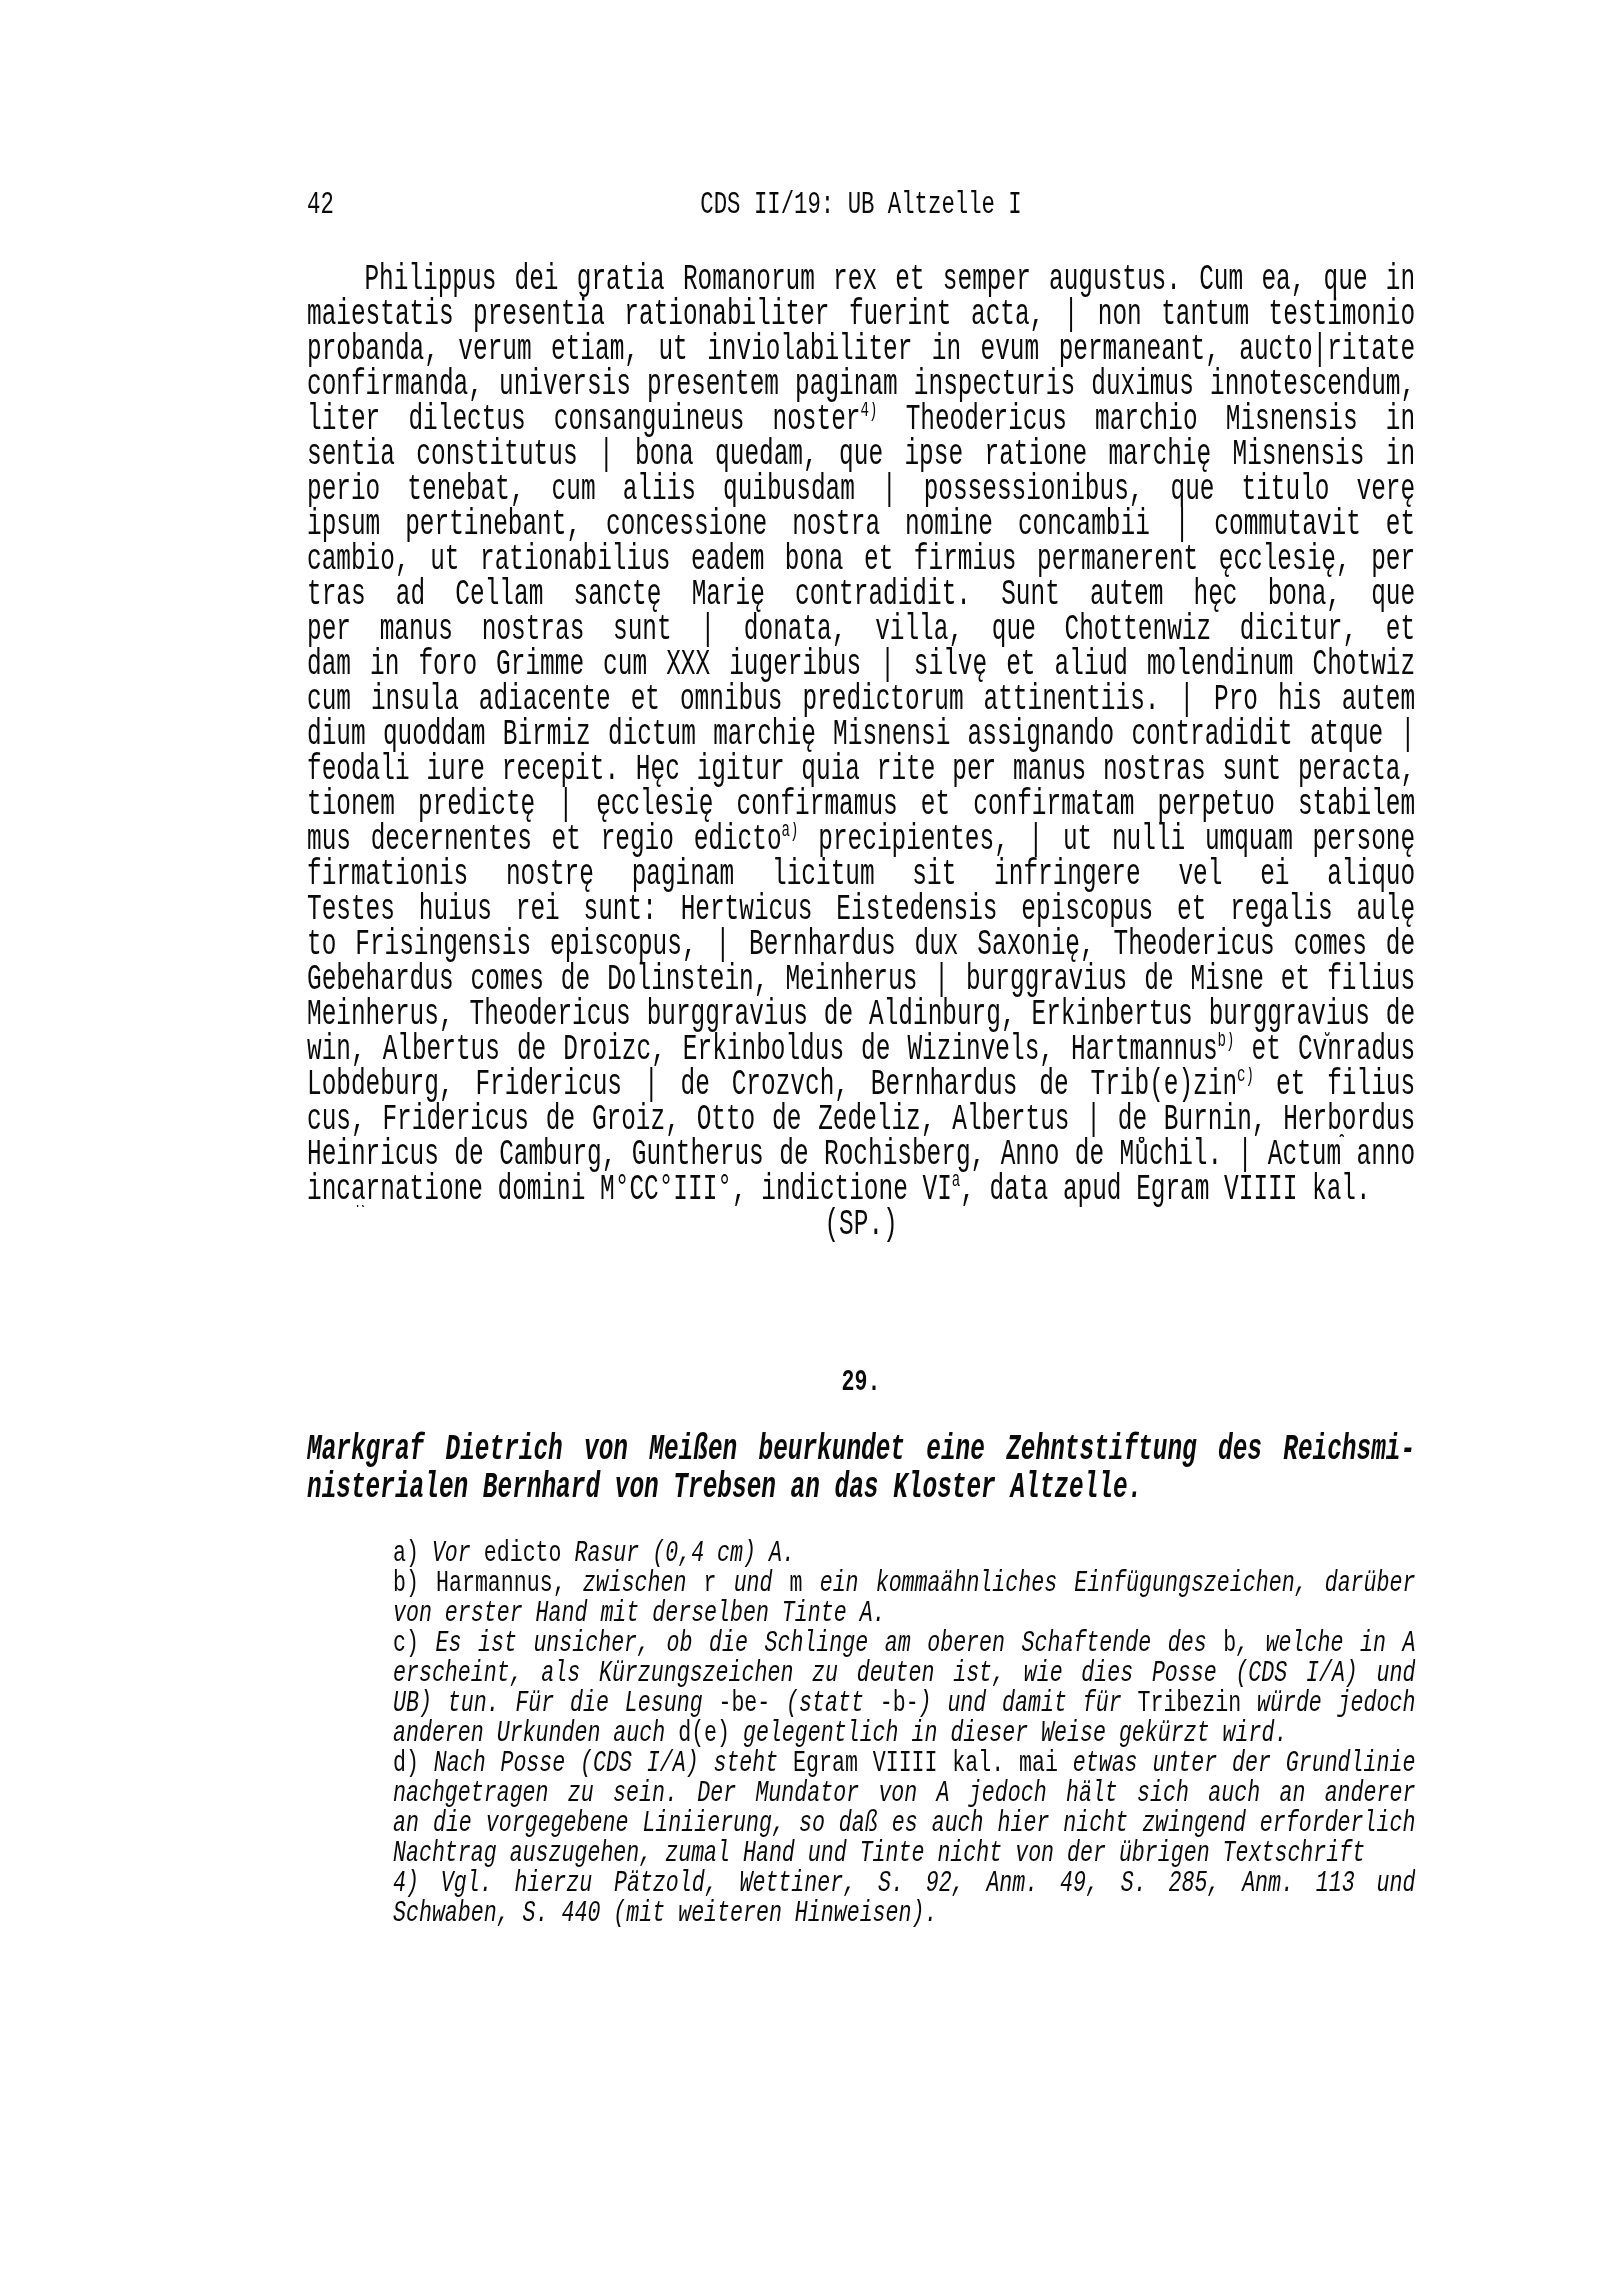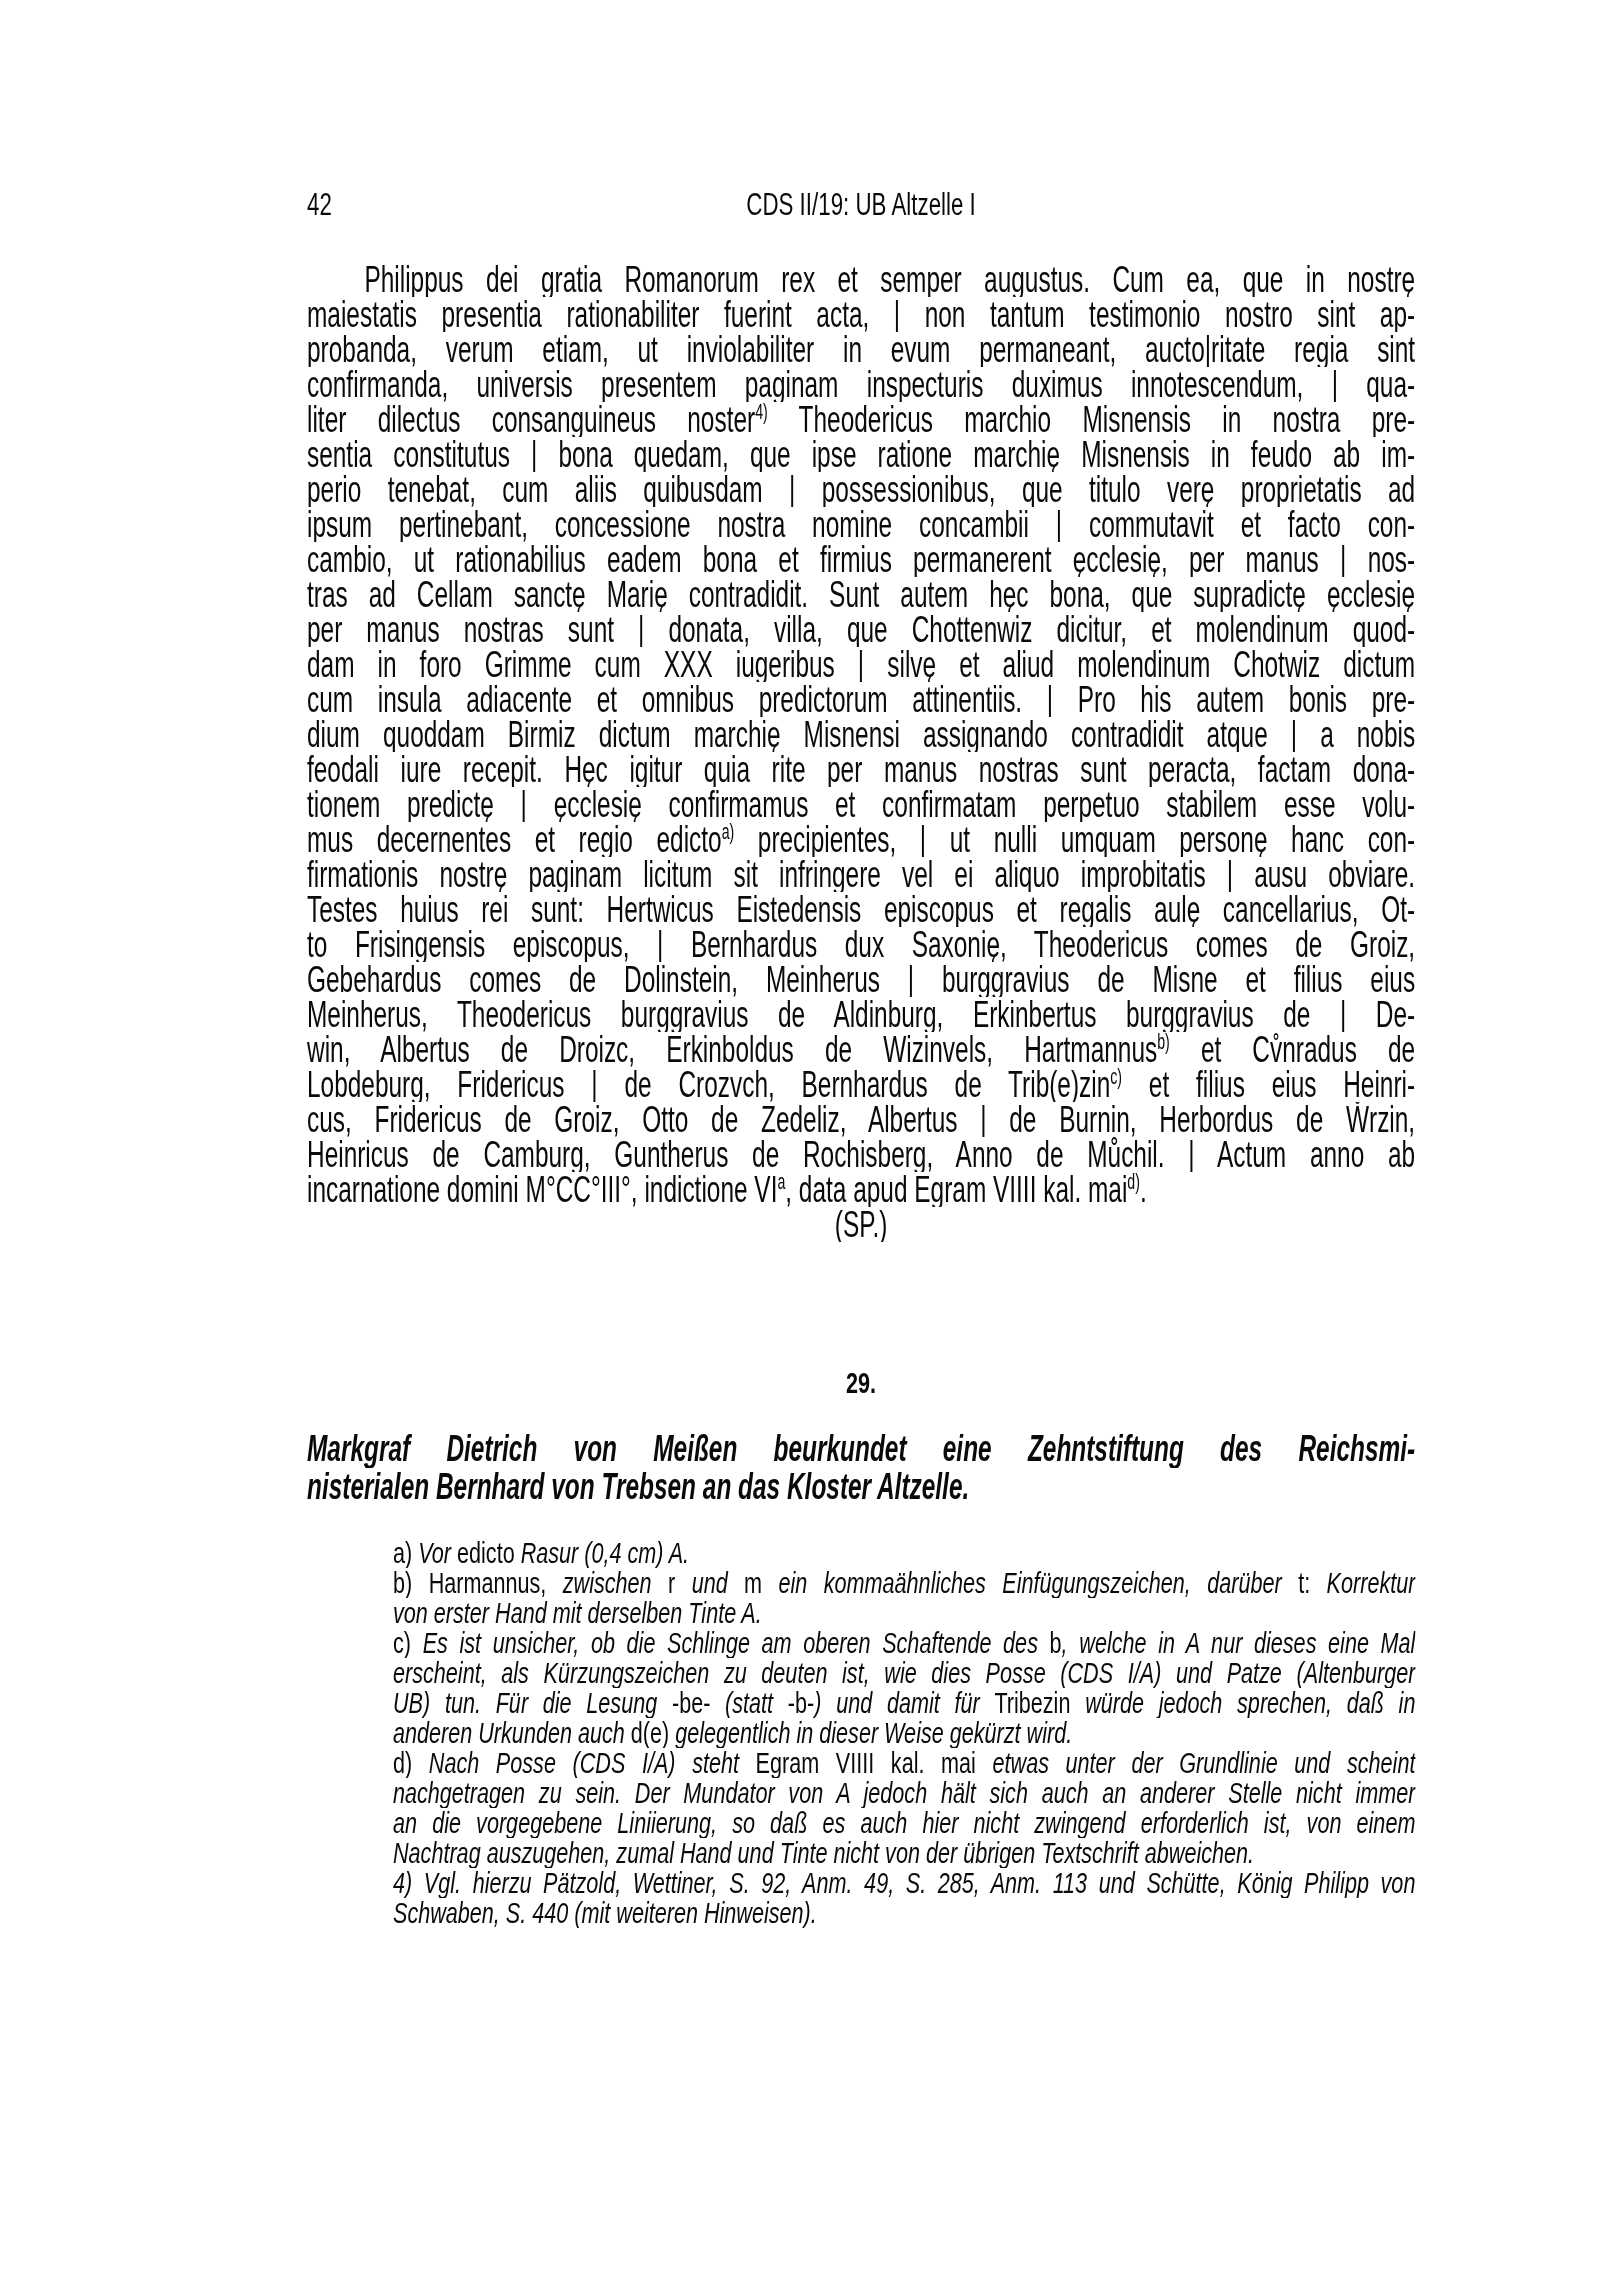--- a/index.html
+++ b/index.html
@@ -1,20 +1,20 @@
 <!DOCTYPE html>
 <html style="font-size:7.9px"><head>
 <meta charset="utf-8">
 <style>
   html,body{margin:0;padding:0;background:#ffffff;}
   .page{
     position:relative;
     width:1622px;height:2295px;
     background:#ffffff;color:#0a0a0a;
-    font-family:Liberation Sans, sans-serif;
+    font-family:Liberation Mono, monospace;
     overflow:hidden;
   }
   
   .header-row{
     position:absolute;left:307px;top:188px;width:1539px;
     transform:scaleX(0.72);transform-origin:0 0;
     font-size:31px;line-height:34px;white-space:nowrap;
   }
   .pagenum{position:absolute;left:0;top:0;}
   .runtitle{display:block;text-align:center;}

